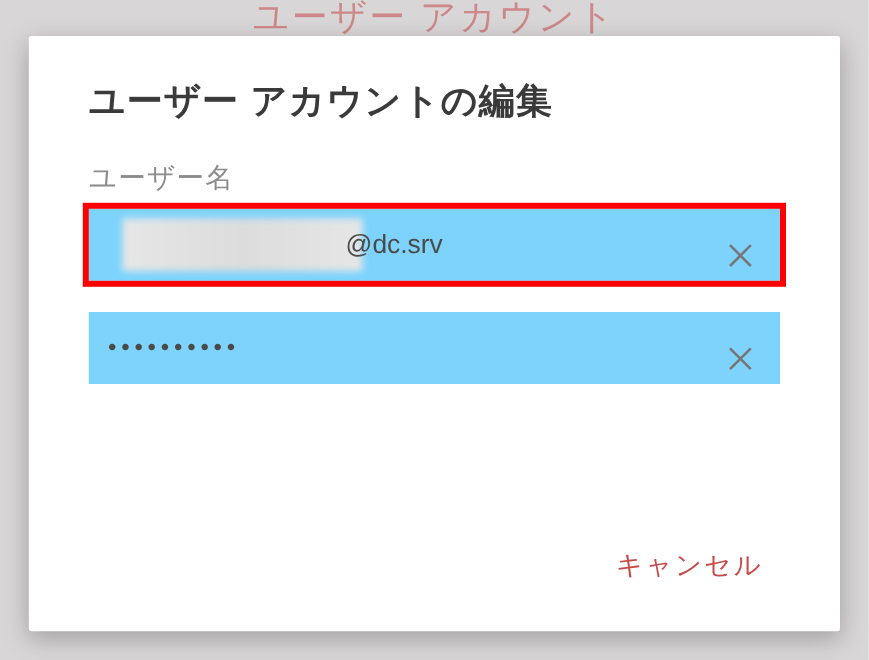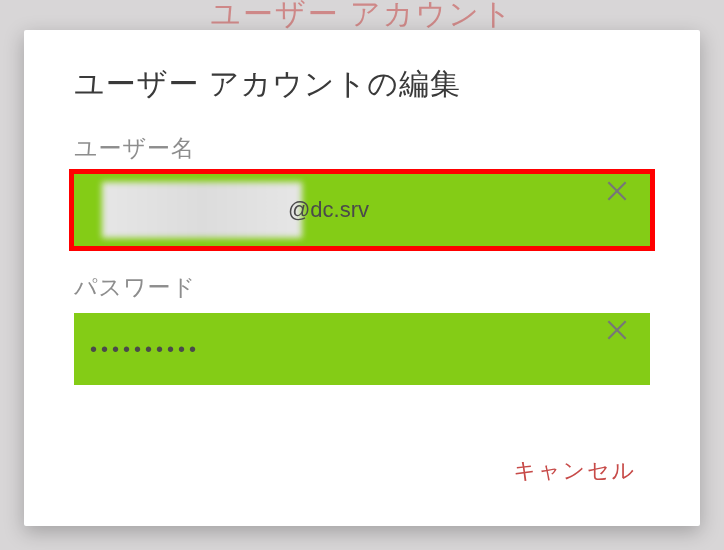--- a/index.html
+++ b/index.html
@@ -37,37 +37,37 @@
     background: #ffffff;
     border-radius: 2px;
     box-shadow: 0 6px 20px rgba(0,0,0,0.25);
     padding: 34px 50px 30px 50px;
     display: flex;
     flex-direction: column;
   }
   .dialog-title {
     font-size: 30px;
     color: #3a3a3a;
-    font-weight: 400;
+    font-weight: 700;
     letter-spacing: 1px;
     margin: 0 0 28px 0;
   }
   .field-label {
     font-size: 23px;
     color: #8d8d8d;
     margin-bottom: 10px;
     letter-spacing: 1px;
   }
   .input-wrap {
     position: relative;
     width: 100%;
-    height: 72px;
-    background: #84cc16;
+    height: 60px;
+    background: #7dd3fc;
     display: flex;
-    align-items: flex-start;
+    align-items: flex-end;
     padding: 0 14px;
     margin-bottom: 26px;
   }
   .input-wrap.highlight {
     outline: 5px solid #ff0000;
   }
   .input-wrap input {
     flex: 1 1 auto;
     border: none;
     background: transparent;
@@ -157,21 +157,20 @@
     <div class="clear-btn">
       <span>
         <svg viewBox="0 0 24 24" fill="none" stroke="currentColor" stroke-width="2">
           <line x1="4" y1="4" x2="20" y2="20"></line>
           <line x1="20" y1="4" x2="4" y2="20"></line>
         </svg>
       </span>
     </div>
   </div>
 
-  <div class="field-label">パスワード</div>
   <div class="input-wrap">
     <input type="password" value="••••••••••" style="">
     <div class="clear-btn">
       <span>
         <svg viewBox="0 0 24 24" fill="none" stroke="currentColor" stroke-width="2">
           <line x1="4" y1="4" x2="20" y2="20"></line>
           <line x1="20" y1="4" x2="4" y2="20"></line>
         </svg>
       </span>
     </div>

